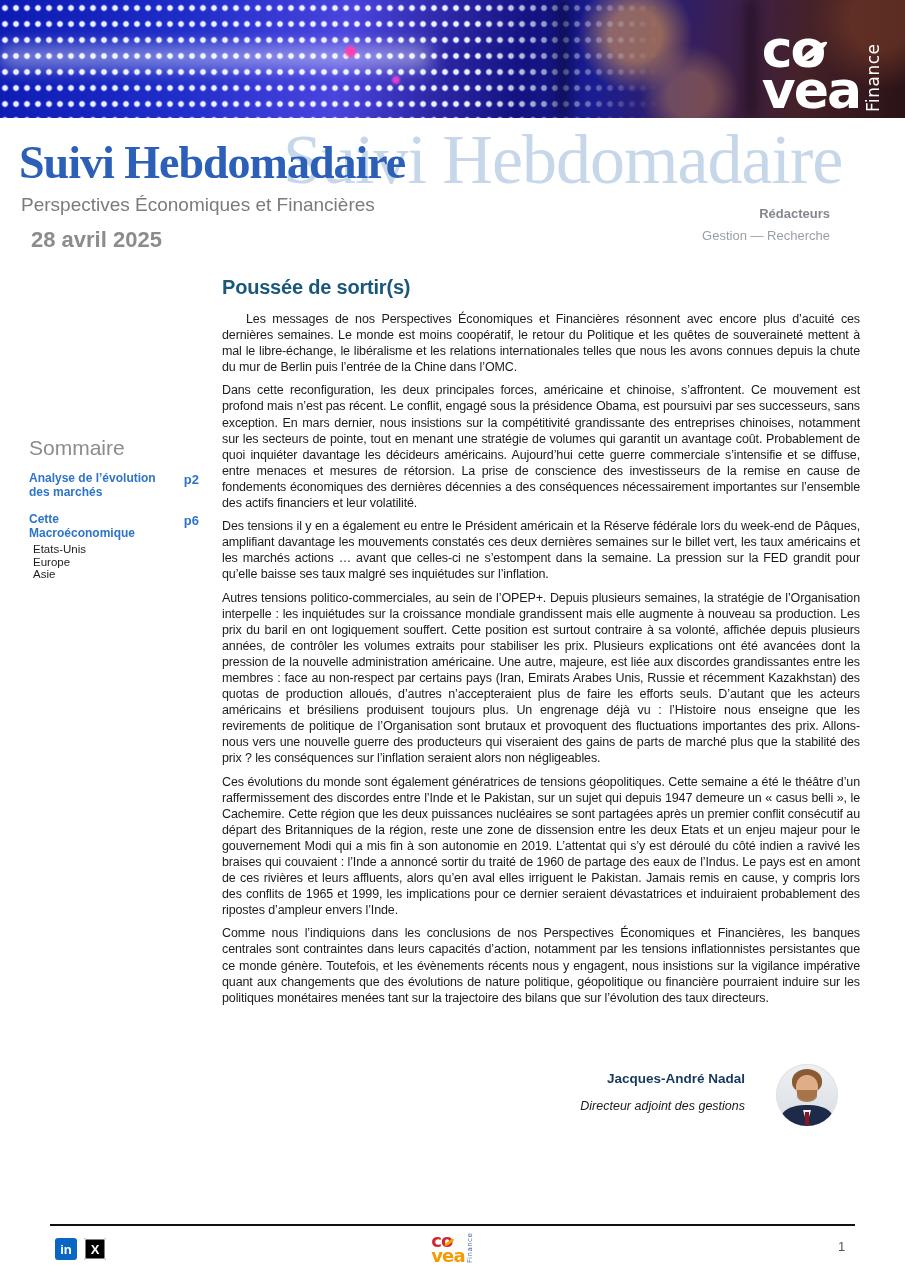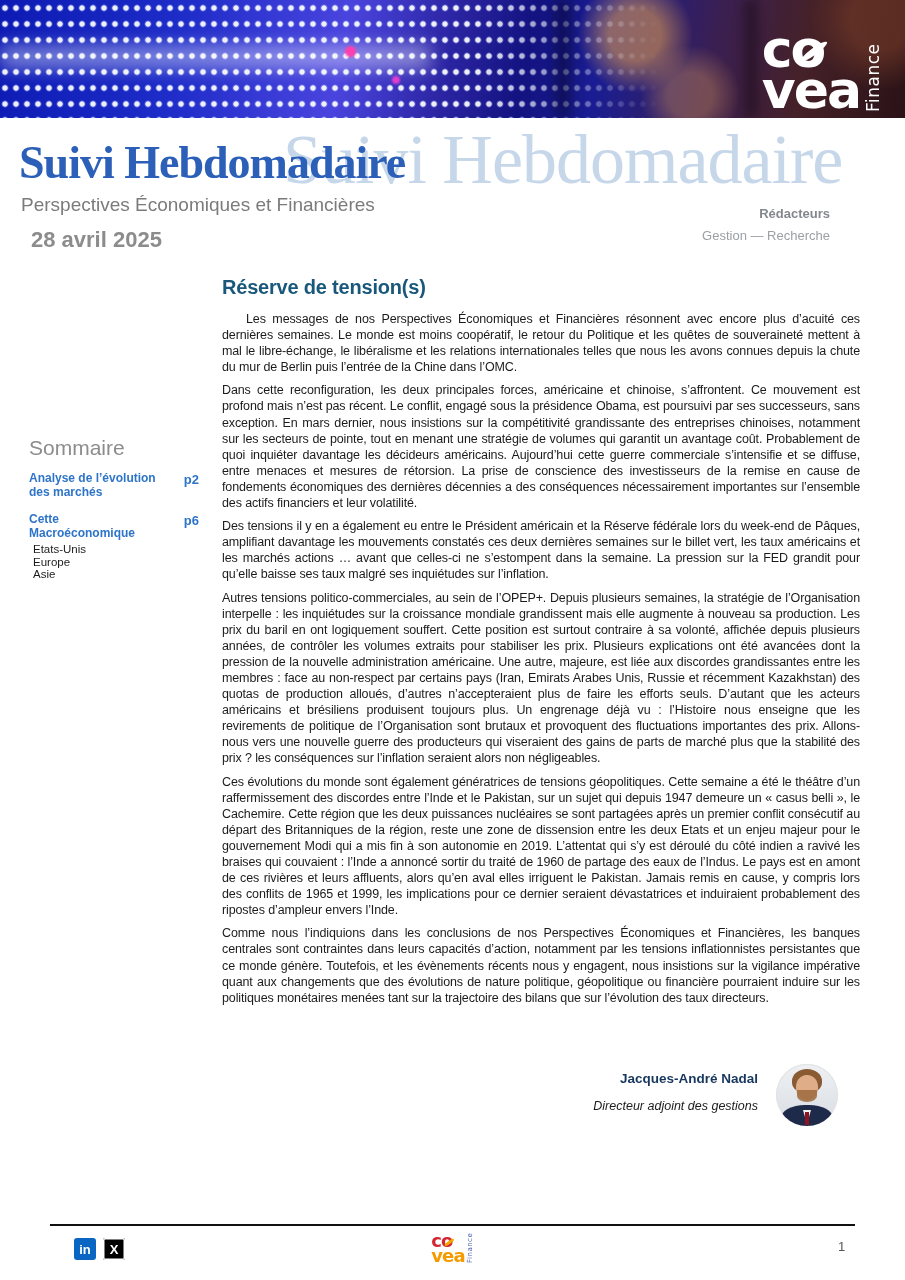--- a/index.html
+++ b/index.html
@@ -65,38 +65,38 @@
 
   
   .article{position:absolute;left:222px;top:276px;width:638px;}
   .article h1{margin:0 0 12px 0;font-size:20px;font-weight:bold;color:#19587a;letter-spacing:-.2px;}
   .article p{margin:0 0 7px 0;font-size:12.5px;line-height:16.1px;letter-spacing:-.12px;
     text-align:justify;color:#1b1b1b;}
   .article p.lead{text-indent:24px;}
 
   
   .signature{position:absolute;left:222px;top:1064px;width:638px;display:flex;
-    justify-content:flex-end;align-items:flex-start;gap:18px;}
+    justify-content:flex-end;align-items:flex-start;gap:31px;}
   .sig-text{text-align:right;padding-top:7px;}
   .sig-name{font-size:13.5px;font-weight:bold;color:#17375e;margin-bottom:13px;}
   .sig-role{font-size:12.5px;font-style:italic;color:#1b1b1b;}
   .avatar{width:62px;height:62px;border-radius:50%;background:linear-gradient(180deg,#eef0f3 0%,#dfe3e8 70%);
     position:relative;overflow:hidden;margin-right:22px;box-shadow:0 0 0 1px #e2e2e2 inset;}
   .avatar .hair{position:absolute;top:5px;left:16px;width:30px;height:24px;border-radius:50% 50% 44% 44%;background:#8a5a33;}
   .avatar .face{position:absolute;top:11px;left:20px;width:22px;height:25px;border-radius:48%;background:#dfae88;}
   .avatar .beard{position:absolute;top:26px;left:21px;width:20px;height:12px;border-radius:0 0 50% 50%;background:#9c6a3d;opacity:.85;}
   .avatar .suit{position:absolute;bottom:-7px;left:5px;width:52px;height:28px;border-radius:46% 46% 0 0;background:#1e2a4a;}
   .avatar .shirt{position:absolute;bottom:2px;left:27px;width:8px;height:14px;background:#f2f2f2;clip-path:polygon(0 0,100% 0,50% 100%);}
   .avatar .tie{position:absolute;bottom:1px;left:29px;width:4px;height:13px;background:#8f1322;}
 
   
   .footer-rule{position:absolute;left:50px;top:1224px;width:805px;border-top:2px solid #101010;}
   .social{position:absolute;left:55px;top:1238px;display:flex;gap:7px;}
   .icon-linkedin{width:22px;height:22px;border-radius:3px;background:#0a66c2;color:#fff;
-    font-size:13px;font-weight:bold;display:flex;align-items:center;justify-content:center;cursor:pointer;margin-left:19px;}
+    font-size:13px;font-weight:bold;display:flex;align-items:center;justify-content:center;cursor:pointer;}
   .icon-x{width:22px;height:22px;border-radius:2px;background:#000;color:#fff;font-size:13px;font-weight:bold;
     display:flex;align-items:center;justify-content:center;box-shadow:0 0 0 1.5px #fff inset;cursor:pointer;}
   .page-number{position:absolute;left:838px;top:1239px;font-size:13px;color:#555;}
 </style>
 </head>
 <body>
 
 <div class="page">
 
   <div class="photo">
@@ -144,21 +144,21 @@
       </div>
       <div class="toc-items">
         <div class="toc-item">Etats-Unis</div>
         <div class="toc-item">Europe</div>
         <div class="toc-item">Asie</div>
       </div>
     </div>
   </nav>
 
   <article class="article">
-    <h1>Réserve de tension(s)</h1>
+    <h1>Poussée de sortir(s)</h1>
     <p class="lead">Les messages de nos Perspectives Économiques et Financières résonnent avec encore plus d’acuité ces dernières semaines. Le monde est moins coopératif, le retour du Politique et les quêtes de souveraineté mettent à mal le libre-échange, le libéralisme et les relations internationales telles que nous les avons connues depuis la chute du mur de Berlin puis l’entrée de la Chine dans l’OMC.</p>
     <p>Dans cette reconfiguration, les deux principales forces, américaine et chinoise, s’affrontent. Ce mouvement est profond mais n’est pas récent. Le conflit, engagé sous la présidence Obama, est poursuivi par ses successeurs, sans exception. En mars dernier, nous insistions sur la compétitivité grandissante des entreprises chinoises, notamment sur les secteurs de pointe, tout en menant une stratégie de volumes qui garantit un avantage coût. Probablement de quoi inquiéter davantage les décideurs américains. Aujourd’hui cette guerre commerciale s’intensifie et se diffuse, entre menaces et mesures de rétorsion. La prise de conscience des investisseurs de la remise en cause de fondements économiques des dernières décennies a des conséquences nécessairement importantes sur l’ensemble des actifs financiers et leur volatilité.</p>
     <p>Des tensions il y en a également eu entre le Président américain et la Réserve fédérale lors du week-end de Pâques, amplifiant davantage les mouvements constatés ces deux dernières semaines sur le billet vert, les taux américains et les marchés actions … avant que celles-ci ne s’estompent dans la semaine. La pression sur la FED grandit pour qu’elle baisse ses taux malgré ses inquiétudes sur l’inflation.</p>
     <p>Autres tensions politico-commerciales, au sein de l’OPEP+. Depuis plusieurs semaines, la stratégie de l’Organisation interpelle : les inquiétudes sur la croissance mondiale grandissent mais elle augmente à nouveau sa production. Les prix du baril en ont logiquement souffert. Cette position est surtout contraire à sa volonté, affichée depuis plusieurs années, de contrôler les volumes extraits pour stabiliser les prix. Plusieurs explications ont été avancées dont la pression de la nouvelle administration américaine. Une autre, majeure, est liée aux discordes grandissantes entre les membres : face au non-respect par certains pays (Iran, Emirats Arabes Unis, Russie et récemment Kazakhstan) des quotas de production alloués, d’autres n’accepteraient plus de faire les efforts seuls. D’autant que les acteurs américains et brésiliens produisent toujours plus. Un engrenage déjà vu : l’Histoire nous enseigne que les revirements de politique de l’Organisation sont brutaux et provoquent des fluctuations importantes des prix. Allons-nous vers une nouvelle guerre des producteurs qui viseraient des gains de parts de marché plus que la stabilité des prix ? les conséquences sur l’inflation seraient alors non négligeables.</p>
     <p>Ces évolutions du monde sont également génératrices de tensions géopolitiques. Cette semaine a été le théâtre d’un raffermissement des discordes entre l’Inde et le Pakistan, sur un sujet qui depuis 1947 demeure un « casus belli », le Cachemire. Cette région que les deux puissances nucléaires se sont partagées après un premier conflit consécutif au départ des Britanniques de la région, reste une zone de dissension entre les deux Etats et un enjeu majeur pour le gouvernement Modi qui a mis fin à son autonomie en 2019. L’attentat qui s’y est déroulé du côté indien a ravivé les braises qui couvaient : l’Inde a annoncé sortir du traité de 1960 de partage des eaux de l’Indus. Le pays est en amont de ces rivières et leurs affluents, alors qu’en aval elles irriguent le Pakistan. Jamais remis en cause, y compris lors des conflits de 1965 et 1999, les implications pour ce dernier seraient dévastatrices et induiraient probablement des ripostes d’ampleur envers l’Inde.</p>
     <p>Comme nous l’indiquions dans les conclusions de nos Perspectives Économiques et Financières, les banques centrales sont contraintes dans leurs capacités d’action, notamment par les tensions inflationnistes persistantes que ce monde génère. Toutefois, et les évènements récents nous y engagent, nous insistions sur la vigilance impérative quant aux changements que des évolutions de nature politique, géopolitique ou financière pourraient induire sur les politiques monétaires menées tant sur la trajectoire des bilans que sur l’évolution des taux directeurs.</p>
   </article>
 
   <div class="signature">
     <div class="sig-text">

